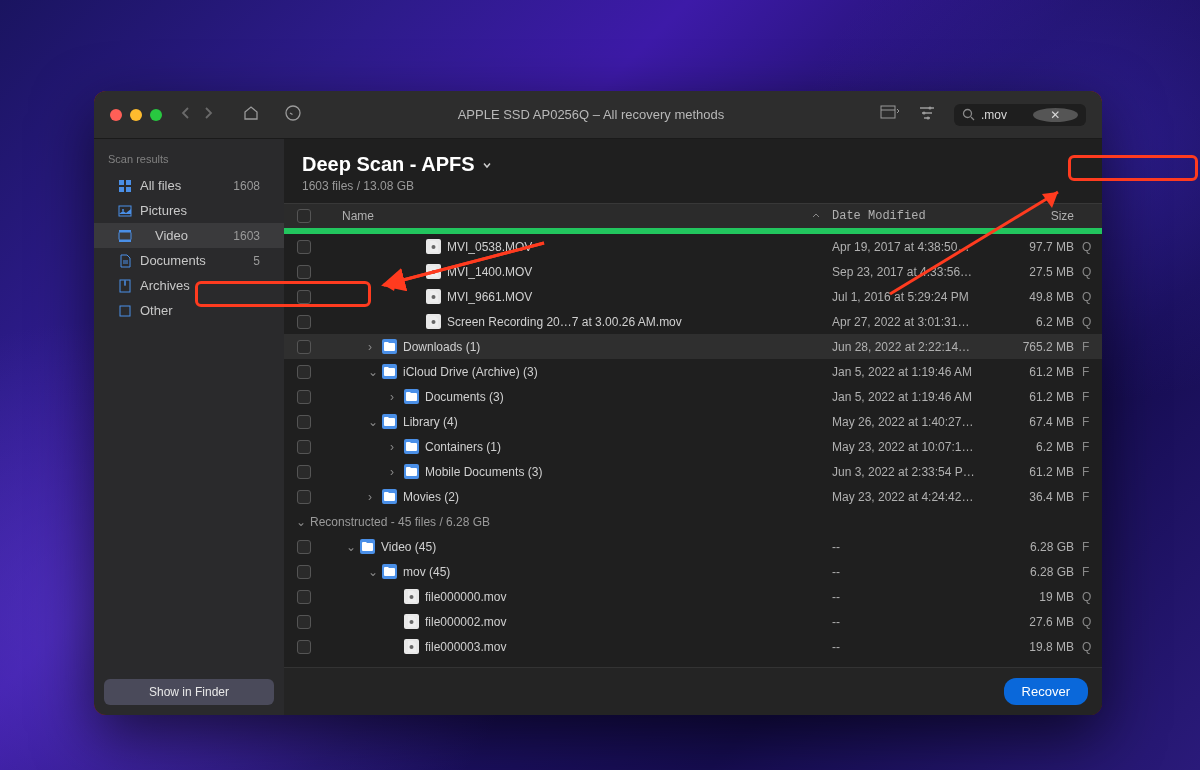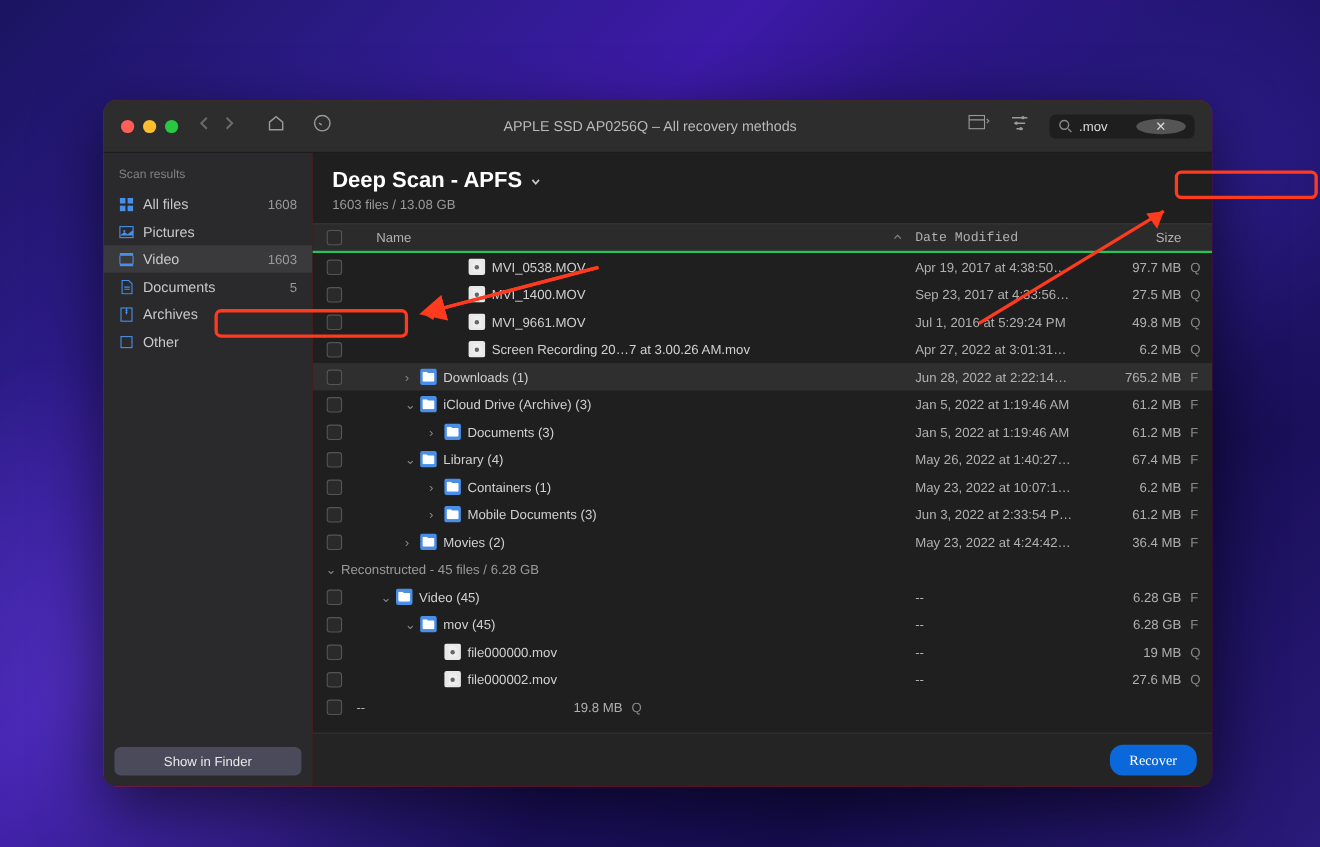--- a/index.html
+++ b/index.html
@@ -14,32 +14,32 @@
 .tbicon{color:#9a9a9a;cursor:pointer;}
 .title{flex:1;text-align:center;color:#b8b8b8;font-size:13px;}
 .tb-right{display:flex;align-items:center;gap:18px;}
 .search{display:flex;align-items:center;background:#1e1e1e;border-radius:6px;padding:4px 8px;width:132px;}
 .search svg{color:#888;flex-shrink:0;}
 .search span{color:#d8d8d8;font-size:12px;margin-left:6px;flex:1;}
 .clear{width:14px;height:14px;border-radius:50%;background:#555;color:#1e1e1e;font-size:10px;display:flex;align-items:center;justify-content:center;cursor:pointer;}
 .body{flex:1;display:flex;overflow:hidden;}
 .sidebar{width:190px;background:#2a2a2c;display:flex;flex-direction:column;padding-top:14px;}
 .sb-head{color:#808080;font-size:11px;padding:0 14px 8px;}
-.sb-item{display:flex;align-items:center;padding:5px 14px;color:#c8c8c8;font-size:13px;cursor:pointer;}
-.sb-item.sel{background:#3a3a3c;}
+.sb-item{display:flex;align-items:center;padding:5px 24px;color:#c8c8c8;font-size:13px;cursor:pointer;}
+.sb-item.sel{background:#3a3a3c;gap:15px;}
 .sb-item svg{margin-right:8px;color:#4a8fe7;}
 .sb-item.sel svg{color:#4a8fe7;}
 .sb-count{margin-left:auto;color:#9a9a9a;font-size:12px;}
 .sb-foot{margin-top:auto;padding:10px;}
 .finder-btn{width:100%;background:#4a4a5a;color:#e8e8e8;border:none;border-radius:6px;padding:6px;font-size:12px;cursor:pointer;}
 .main{flex:1;background:#1f1f1f;display:flex;flex-direction:column;overflow:hidden;}
 .mhead{padding:14px 18px 10px;}
 .mtitle{color:#fff;font-size:20px;font-weight:600;display:flex;align-items:center;gap:6px;}
 .msub{color:#9a9a9a;font-size:12px;margin-top:3px;}
-.cols{display:flex;align-items:center;background:#2b2b2b;border-top:1px solid #383838;border-bottom:2px solid #22c55e;font-size:12px;color:#b0b0b0;padding:5px 0;}
+.cols{display:flex;align-items:center;background:#2b2b2b;border-top:1px solid #383838;border-bottom:6px solid #22c55e;font-size:12px;color:#b0b0b0;padding:5px 0;}
 .col-cb{width:40px;display:flex;justify-content:center;}
 .col-name{flex:1;padding-left:18px;display:flex;align-items:center;gap:6px;}
 .col-date{width:175px;font-family:Liberation Mono, monospace;}
 .col-size{width:75px;text-align:right;padding-right:8px;}
 .col-ext{width:20px;}
 .cb{width:14px;height:14px;border:1px solid #555;border-radius:3px;background:#2a2a2a;}
 .rows{flex:1;overflow:auto;}
 .row{display:flex;align-items:center;font-size:12px;color:#d0d0d0;padding:4px 0;min-height:25px;}
 .row.hi{background:#2f2f2f;}
 .row.sec{color:#9a9a9a;padding-left:12px;}
@@ -47,21 +47,21 @@
 .r-name{flex:1;display:flex;align-items:center;overflow:hidden;}
 .r-date{width:175px;color:#b0b0b0;}
 .r-size{width:75px;text-align:right;color:#b0b0b0;padding-right:8px;}
 .r-ext{width:20px;color:#888;}
 .indent{display:inline-block;}
 .disc{width:10px;color:#888;margin-right:4px;flex-shrink:0;}
 .ficon{width:15px;height:15px;margin-right:6px;flex-shrink:0;display:flex;align-items:center;justify-content:center;border-radius:2px;}
 .ficon.folder{background:#4a8fe7;color:#fff;}
 .ficon.file{background:#e8e8e8;color:#333;}
 .footer{padding:10px 14px;display:flex;justify-content:flex-end;background:#242424;border-top:1px solid #333;}
-.recover{background:#0a68da;color:#fff;border:none;border-radius:12px;padding:6px 18px;font-size:13px;cursor:pointer;font-family:Liberation Serif, serif;}
+.recover{background:#0a68da;color:#fff;border:none;border-radius:12px;padding:6px 18px;font-size:13px;cursor:pointer;}
 .annot{position:absolute;border:3px solid #ff3b1f;border-radius:6px;pointer-events:none;}
 .arr{position:absolute;pointer-events:none;}
 </style>
 </head>
 <body>
 
 <div class="window">
   <div class="titlebar">
     <div class="dots">
       <div class="dot r"></div>
@@ -466,20 +466,31 @@
               <span>file000002.mov</span>
             </div>
             <div class="r-date">--</div>
             <div class="r-size">27.6 MB</div>
             <div class="r-ext">Q</div>
           </div>
           <div class="row">
             <div class="r-cb">
               <div class="cb"></div>
             </div>
+            <div class="r-name">
+              <span class="indent" style="width:66px"></span>
+              <span class="disc"></span>
+              <span class="ficon file">
+                <svg width="9" height="11" viewBox="0 0 9 11" fill="#444">
+                  <path d="M1 0h5l3 3v8H1z" fill="#eee"></path>
+                  <circle cx="4.5" cy="6" r="2" fill="#666"></circle>
+                </svg>
+              </span>
+              <span>file000003.mov</span>
+            </div>
             <div class="r-date">--</div>
             <div class="r-size">19.8 MB</div>
             <div class="r-ext">Q</div>
           </div>
         </div>
       <div class="footer">
         <button class="recover">Recover</button>
       </div>
     </div>
   </div>

